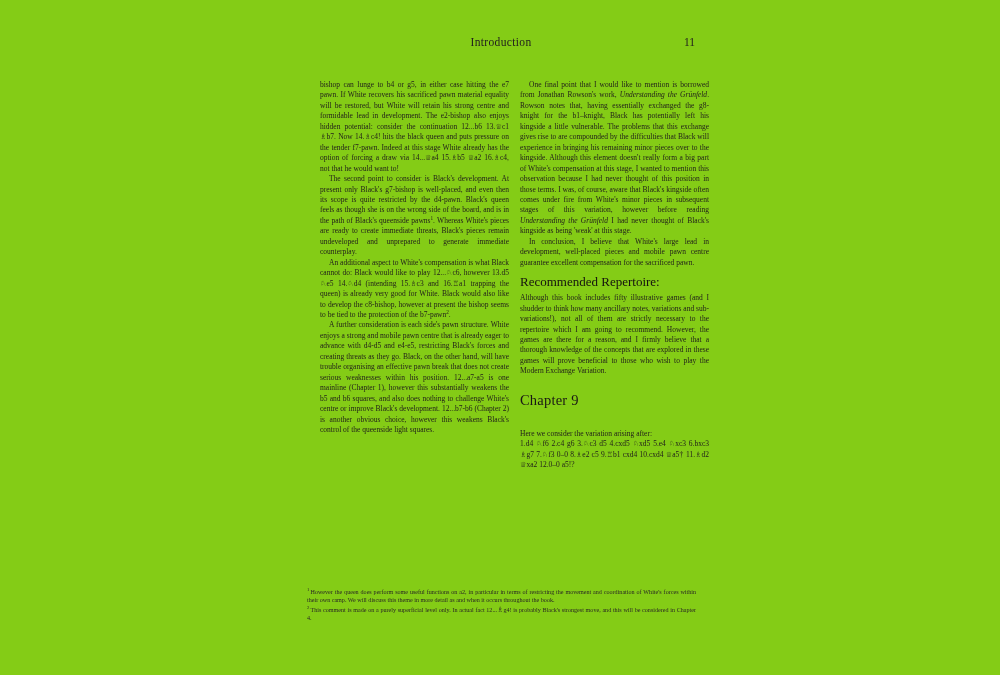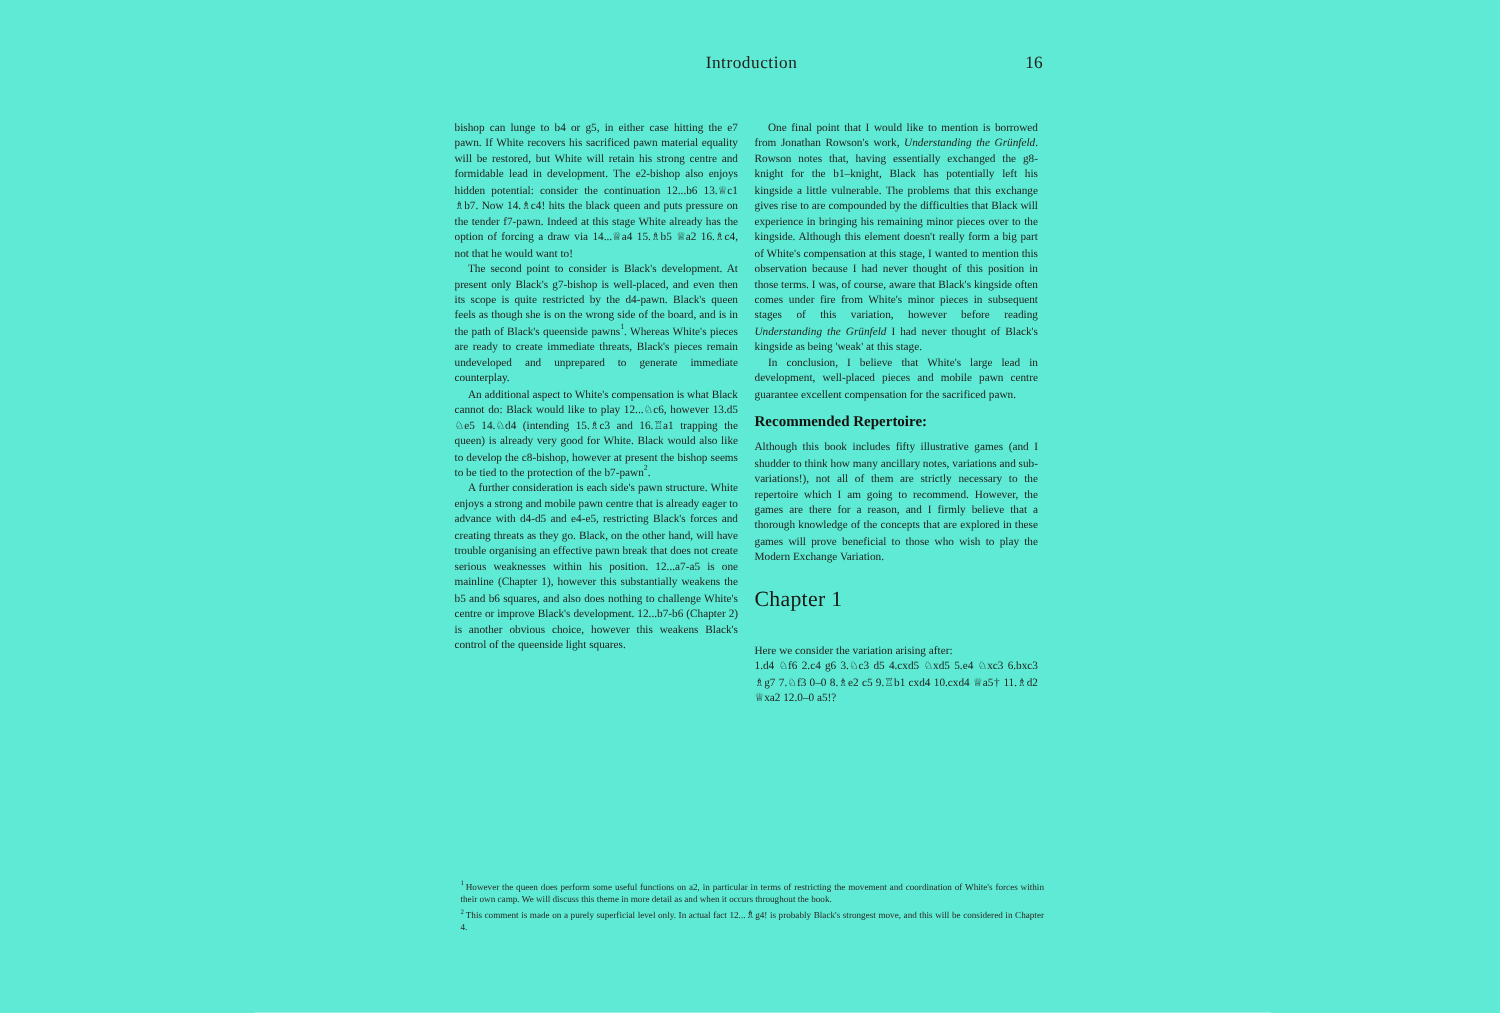--- a/index.html
+++ b/index.html
@@ -12,21 +12,21 @@
     width: 1000px;
     height: 675px;
     overflow: hidden;
     font-family: "Liberation Serif", "DejaVu Serif", serif;
     color: #1b1b1b;
   }
   .page {
     position: relative;
     width: 1000px;
     height: 675px;
-    background: #5eead4;
+    background: #84cc16;
   }
   
   .running-head {
     position: absolute;
     left: 307px;
     top: 36px;
     width: 388px;
     height: 22px;
   }
   .running-head .rh-title {
@@ -41,21 +41,21 @@
   .running-head .rh-folio {
     position: absolute;
     right: 0;
     top: 0;
     font-size: 11.5px;
     color: #23201e;
   }
   
   .columns {
     position: absolute;
-    left: 303px;
+    left: 320px;
     top: 80px;
     width: 389px;
     height: 490px;
     display: flex;
     gap: 11px;
   }
   .col {
     width: 189px;
     flex: 0 0 189px;
   }
@@ -66,23 +66,23 @@
     text-align: justify;
     text-justify: inter-word;
     color: #201d1b;
     hyphens: none;
   }
   p.body.indent {
     text-indent: 9px;
   }
   .sub-head {
     margin: 0;
-    font-size: 10px;
+    font-size: 13px;
     line-height: 11px;
-    font-weight: bold;
+    font-weight: normal;
     color: #15120f;
   }
   .chapter-head {
     margin: 0;
     font-size: 14.5px;
     line-height: 18px;
     font-weight: normal;
     letter-spacing: 0.2px;
     color: #1a1715;
   }
@@ -118,21 +118,21 @@
     margin-right: 1.2px;
   }
 </style>
 </head>
 <body>
 
 <div class="page">
 
   <div class="running-head">
     <div class="rh-title">Introduction</div>
-    <div class="rh-folio">16</div>
+    <div class="rh-folio">11</div>
   </div>
 
   <div class="columns">
 
     <div class="col">
       <div>
           <p class="body"><span>bishop can lunge to b4 or g5, in either case hitting the e7 pawn. If White recovers his sacrificed pawn material equality will be restored, but White will retain his strong centre and formidable lead in development. The e2-bishop also enjoys hidden potential: consider the continuation 12...b6 13.</span><span class="piece">♕</span><span>c1 </span><span class="piece">♗</span><span>b7. Now 14.</span><span class="piece">♗</span><span>c4! hits the black queen and puts pressure on the tender f7-pawn. Indeed at this stage White already has the option of forcing a draw via 14...</span><span class="piece">♕</span><span>a4 15.</span><span class="piece">♗</span><span>b5 </span><span class="piece">♕</span><span>a2 16.</span><span class="piece">♗</span><span>c4, not that he would want to!</span></p>
           <p class="body indent"><span>The second point to consider is Black's development. At present only Black's g7-bishop is well-placed, and even then its scope is quite restricted by the d4-pawn. Black's queen feels as though she is on the wrong side of the board, and is in the path of Black's queenside pawns</span><sup class="fn">1</sup><span>. Whereas White's pieces are ready to create immediate threats, Black's pieces remain undeveloped and unprepared to generate immediate counterplay.</span></p>
           <p class="body indent"><span>An additional aspect to White's compensation is what Black cannot do: Black would like to play 12...</span><span class="piece">♘</span><span>c6, however 13.d5 </span><span class="piece">♘</span><span>e5 14.</span><span class="piece">♘</span><span>d4 (intending 15.</span><span class="piece">♗</span><span>c3 and 16.</span><span class="piece">♖</span><span>a1 trapping the queen) is already very good for White. Black would also like to develop the c8-bishop, however at present the bishop seems to be tied to the protection of the b7-pawn</span><sup class="fn">2</sup><span>.</span></p>
           <p class="body indent"><span>A further consideration is each side's pawn structure. White enjoys a strong and mobile pawn centre that is already eager to advance with d4-d5 and e4-e5, restricting Black's forces and creating threats as they go. Black, on the other hand, will have trouble organising an effective pawn break that does not create serious weaknesses within his position. 12...a7-a5 is one mainline (Chapter 1), however this substantially weakens the b5 and b6 squares, and also does nothing to challenge White's centre or improve Black's development. 12...b7-b6 (Chapter 2) is another obvious choice, however this weakens Black's control of the queenside light squares.</span></p>
@@ -142,21 +142,21 @@
     <div class="col">
       <div>
           <p class="body indent"><span>One final point that I would like to mention is borrowed from Jonathan Rowson's work, </span><em>Understanding the Grünfeld</em><span>. Rowson notes that, having essentially exchanged the g8-knight for the b1–knight, Black has potentially left his kingside a little vulnerable. The problems that this exchange gives rise to are compounded by the difficulties that Black will experience in bringing his remaining minor pieces over to the kingside. Although this element doesn't really form a big part of White's compensation at this stage, I wanted to mention this observation because I had never thought of this position in those terms. I was, of course, aware that Black's kingside often comes under fire from White's minor pieces in subsequent stages of this variation, however before reading </span><em>Understanding the Grünfeld</em><span> I had never thought of Black's kingside as being 'weak' at this stage.</span></p>
           <p class="body indent"><span>In conclusion, I believe that White's large lead in development, well-placed pieces and mobile pawn centre guarantee excellent compensation for the sacrificed pawn.</span></p>
         </div>
 
       <p class="sub-head" style="margin-top:8px;">Recommended Repertoire:</p>
 
       <p class="body" style="margin-top:6px;">Although this book includes fifty illustrative games (and I shudder to think how many ancillary notes, variations and sub-variations!), not all of them are strictly necessary to the repertoire which I am going to recommend. However, the games are there for a reason, and I firmly believe that a thorough knowledge of the concepts that are explored in these games will prove beneficial to those who wish to play the Modern Exchange Variation.</p>
 
-      <p class="chapter-head" style="margin-top:14px;">Chapter 1</p>
+      <p class="chapter-head" style="margin-top:14px;">Chapter 9</p>
 
       <p class="body" style="margin-top:20px;">Here we consider the variation  arising after:</p>
 
       <p class="body"><span>1.d4 </span><span class="piece">♘</span><span>f6 2.c4 g6 3.</span><span class="piece">♘</span><span>c3 d5 4.cxd5 </span><span class="piece">♘</span><span>xd5 5.e4 </span><span class="piece">♘</span><span>xc3 6.bxc3 </span><span class="piece">♗</span><span>g7 7.</span><span class="piece">♘</span><span>f3 0–0 8.</span><span class="piece">♗</span><span>e2 c5 9.</span><span class="piece">♖</span><span>b1 cxd4 10.cxd4 </span><span class="piece">♕</span><span>a5† 11.</span><span class="piece">♗</span><span>d2 </span><span class="piece">♕</span><span>xa2 12.0–0 a5!?</span></p>
     </div>
 
   </div>
 
   <div class="footnotes">
     <div>

